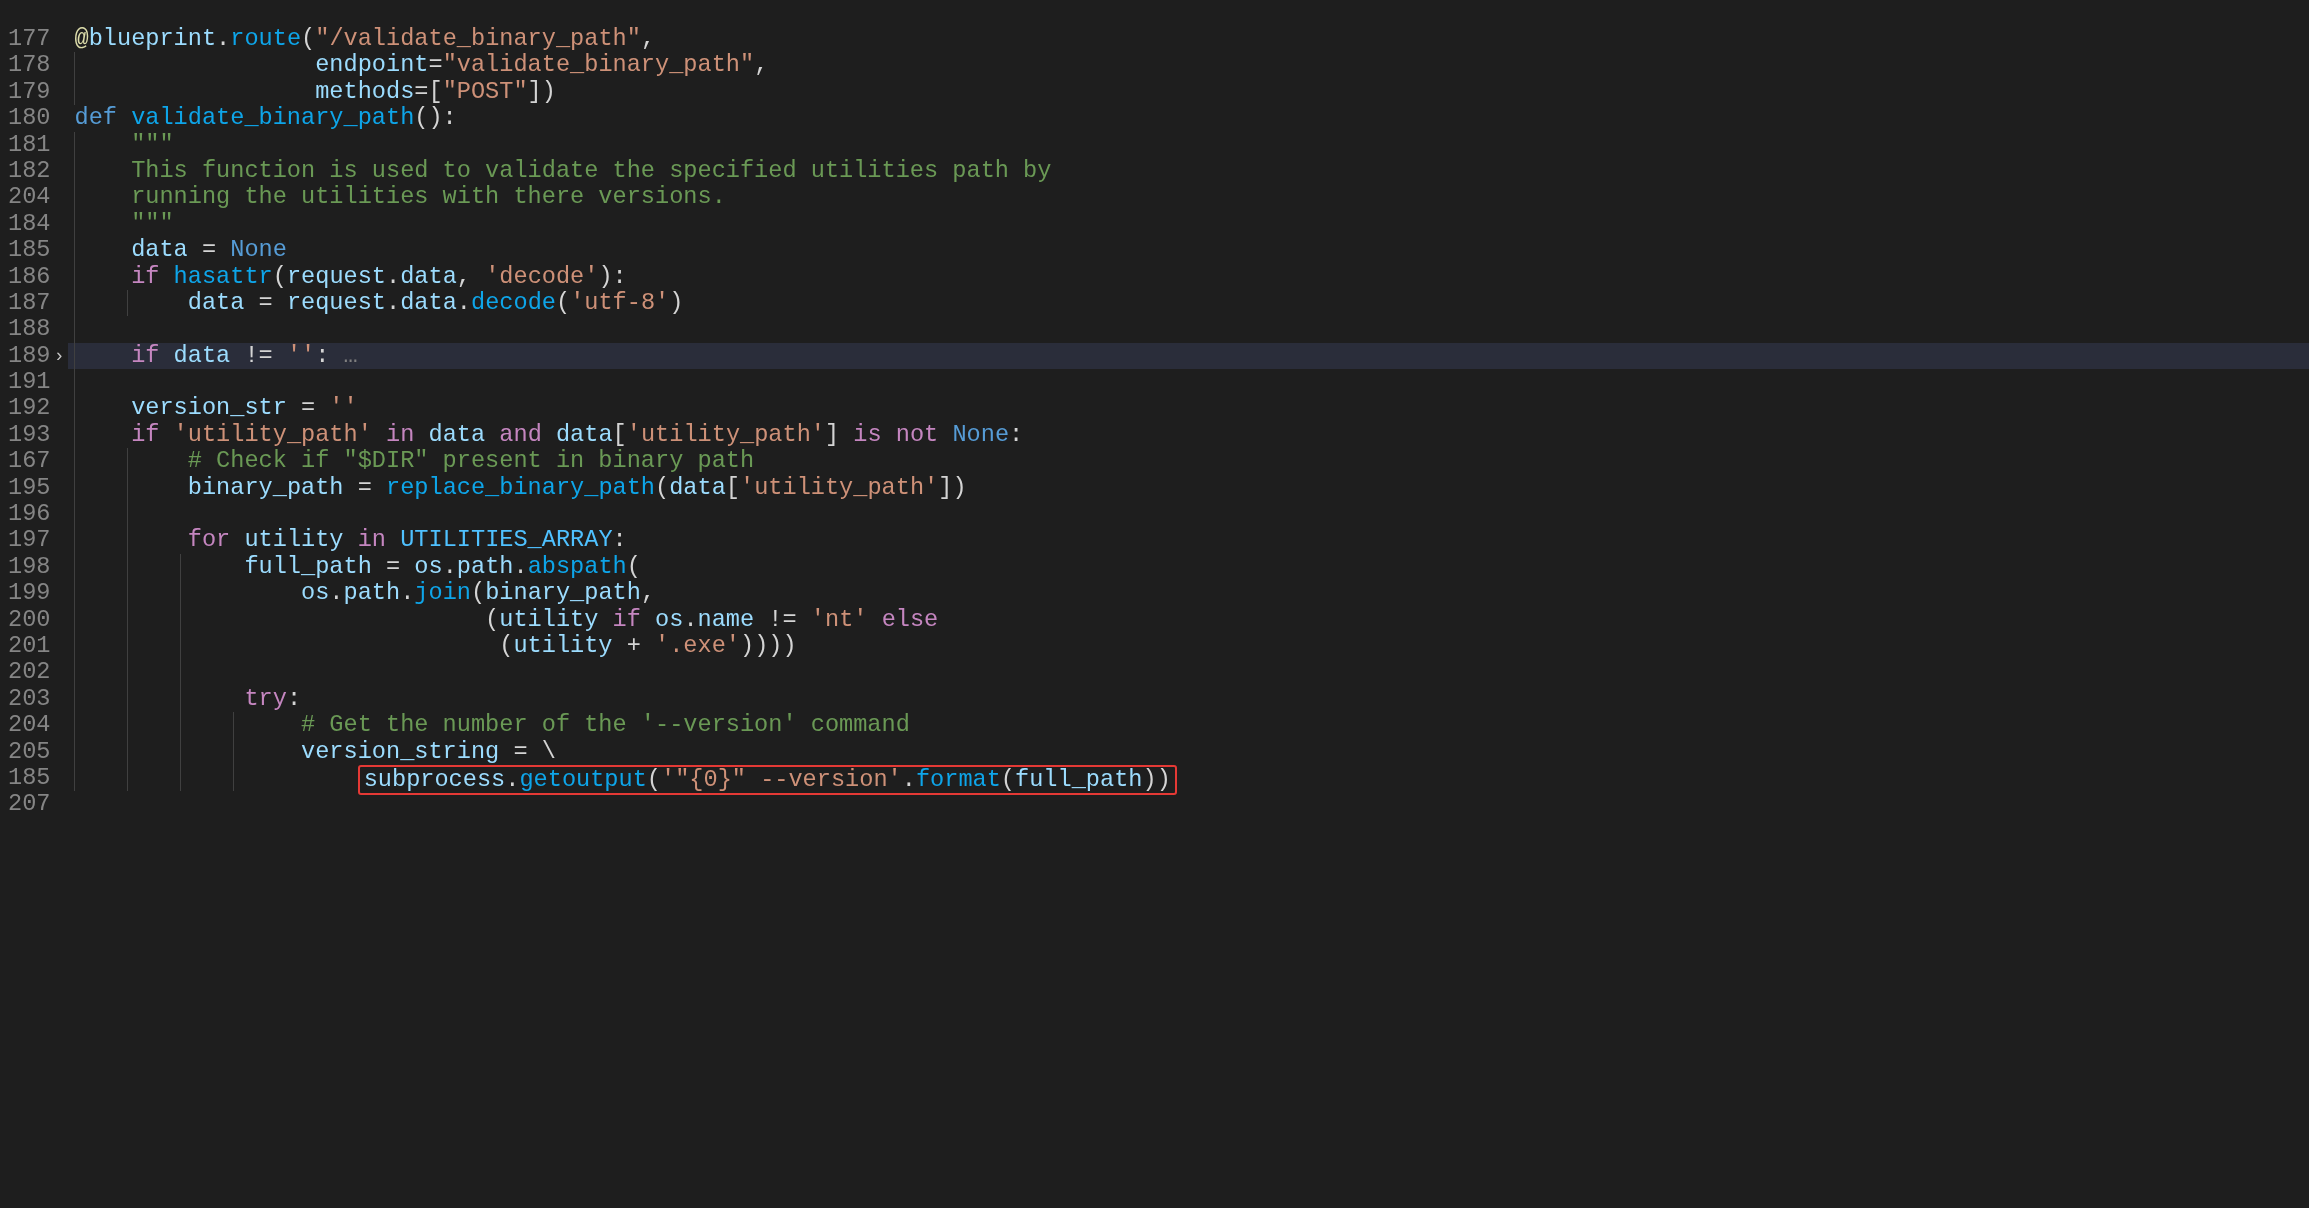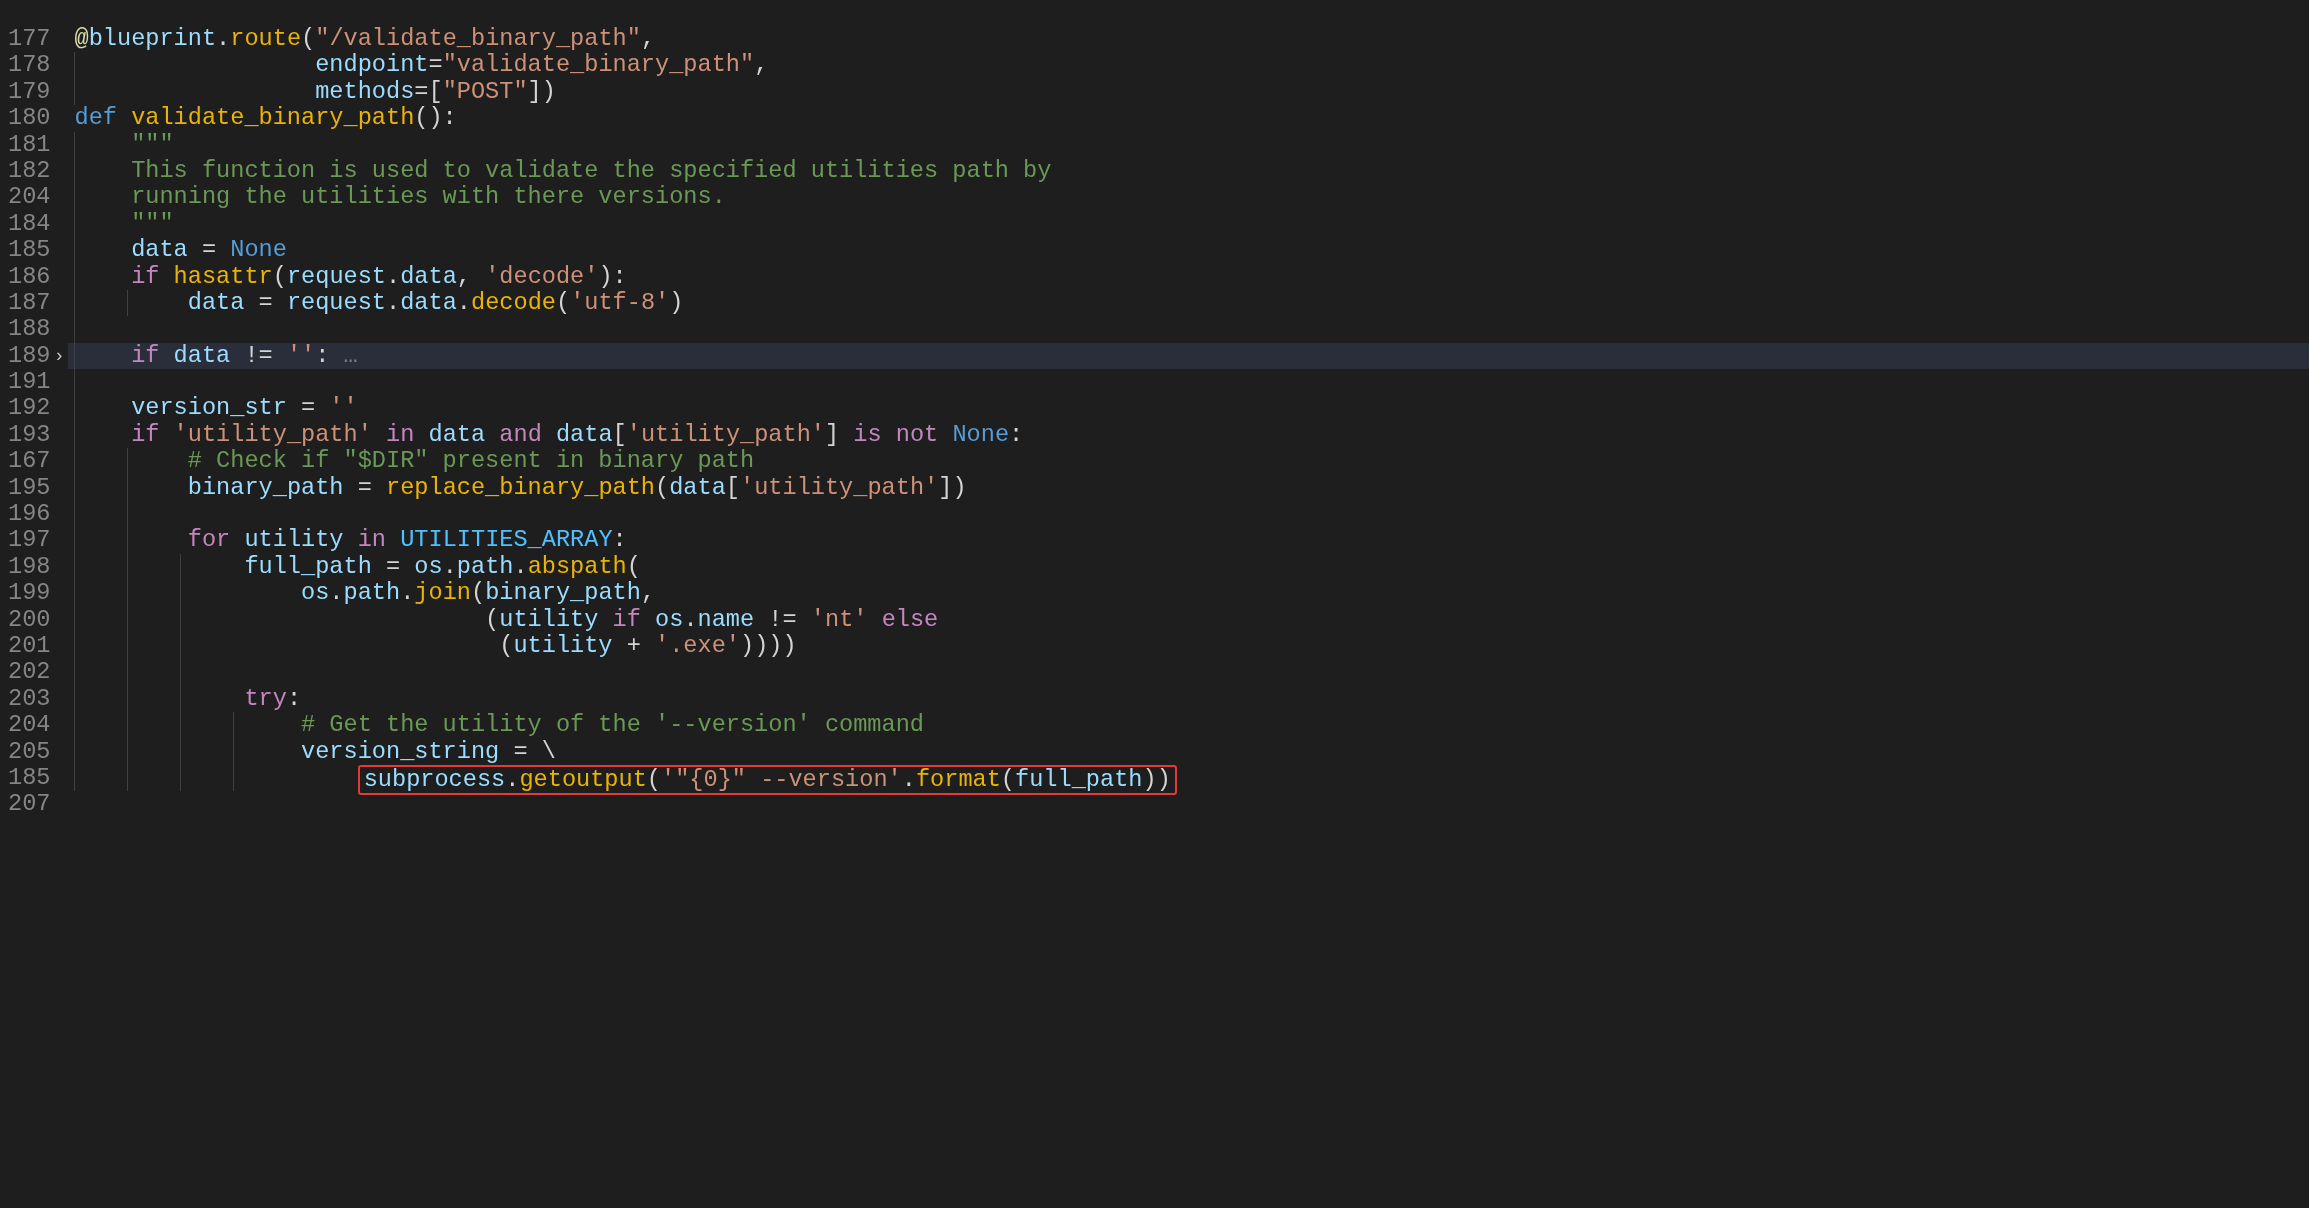--- a/index.html
+++ b/index.html
@@ -55,21 +55,21 @@
   .guide {
     position: absolute;
     top: 0;
     bottom: 0;
     width: 1px;
     background: #404040;
   }
   
   .tk-decorator { color: #dcdcaa; } 
   .tk-attr { color: #9cdcfe; }      
-  .tk-func { color: #eab308; }      
+  .tk-func { color: #0ea5e9; }      
   .tk-string { color: #ce9178; }    
   .tk-keyword { color: #c586c0; }   
   .tk-keyword2 { color: #569cd6; }   
   .tk-comment { color: #6a9955; }   
   .tk-punct { color: #d4d4d4; }
   .tk-const { color: #4fc1ff; }     
   .tk-white { color: #d4d4d4; }
   .fold-dots { color: #808080; }
   .red-box {
     border: 2px solid #e53935;
@@ -134,17 +134,17 @@
       <div class="code-line"><span class="guide" style="left: 6px;"></span><span class="guide" style="left: 59px;"></span><span class="tk-white">        </span><span class="tk-comment"># Check if "$DIR" present in binary path</span></div>
       <div class="code-line"><span class="guide" style="left: 6px;"></span><span class="guide" style="left: 59px;"></span><span class="tk-white">        </span><span class="tk-attr">binary_path</span><span class="tk-punct"> = </span><span class="tk-func">replace_binary_path</span><span class="tk-punct">(</span><span class="tk-attr">data</span><span class="tk-punct">[</span><span class="tk-string">'utility_path'</span><span class="tk-punct">])</span></div>
       <div class="code-line"><span class="guide" style="left: 6px;"></span><span class="guide" style="left: 59px;"></span></div>
       <div class="code-line"><span class="guide" style="left: 6px;"></span><span class="guide" style="left: 59px;"></span><span class="tk-white">        </span><span class="tk-keyword">for </span><span class="tk-attr">utility</span><span class="tk-white"> </span><span class="tk-keyword">in </span><span class="tk-const">UTILITIES_ARRAY</span><span class="tk-punct">:</span></div>
       <div class="code-line"><span class="guide" style="left: 6px;"></span><span class="guide" style="left: 59px;"></span><span class="guide" style="left: 112px;"></span><span class="tk-white">            </span><span class="tk-attr">full_path</span><span class="tk-punct"> = </span><span class="tk-attr">os</span><span class="tk-punct">.</span><span class="tk-attr">path</span><span class="tk-punct">.</span><span class="tk-func">abspath</span><span class="tk-punct">(</span></div>
       <div class="code-line"><span class="guide" style="left: 6px;"></span><span class="guide" style="left: 59px;"></span><span class="guide" style="left: 112px;"></span><span class="tk-white">                </span><span class="tk-attr">os</span><span class="tk-punct">.</span><span class="tk-attr">path</span><span class="tk-punct">.</span><span class="tk-func">join</span><span class="tk-punct">(</span><span class="tk-attr">binary_path</span><span class="tk-punct">,</span></div>
       <div class="code-line"><span class="guide" style="left: 6px;"></span><span class="guide" style="left: 59px;"></span><span class="guide" style="left: 112px;"></span><span class="tk-white">                             </span><span class="tk-punct">(</span><span class="tk-attr">utility</span><span class="tk-white"> </span><span class="tk-keyword">if </span><span class="tk-attr">os</span><span class="tk-punct">.</span><span class="tk-attr">name</span><span class="tk-punct"> != </span><span class="tk-string">'nt'</span><span class="tk-white"> </span><span class="tk-keyword">else</span></div>
       <div class="code-line"><span class="guide" style="left: 6px;"></span><span class="guide" style="left: 59px;"></span><span class="guide" style="left: 112px;"></span><span class="tk-white">                              </span><span class="tk-punct">(</span><span class="tk-attr">utility</span><span class="tk-punct"> + </span><span class="tk-string">'.exe'</span><span class="tk-punct">))))</span></div>
       <div class="code-line"><span class="guide" style="left: 6px;"></span><span class="guide" style="left: 59px;"></span><span class="guide" style="left: 112px;"></span></div>
       <div class="code-line"><span class="guide" style="left: 6px;"></span><span class="guide" style="left: 59px;"></span><span class="guide" style="left: 112px;"></span><span class="tk-white">            </span><span class="tk-keyword">try</span><span class="tk-punct">:</span></div>
-      <div class="code-line"><span class="guide" style="left: 6px;"></span><span class="guide" style="left: 59px;"></span><span class="guide" style="left: 112px;"></span><span class="guide" style="left: 165px;"></span><span class="tk-white">                </span><span class="tk-comment"># Get the utility of the '--version' command</span></div>
+      <div class="code-line"><span class="guide" style="left: 6px;"></span><span class="guide" style="left: 59px;"></span><span class="guide" style="left: 112px;"></span><span class="guide" style="left: 165px;"></span><span class="tk-white">                </span><span class="tk-comment"># Get the number of the '--version' command</span></div>
       <div class="code-line"><span class="guide" style="left: 6px;"></span><span class="guide" style="left: 59px;"></span><span class="guide" style="left: 112px;"></span><span class="guide" style="left: 165px;"></span><span class="tk-white">                </span><span class="tk-attr">version_string</span><span class="tk-punct"> = \</span></div>
       <div class="code-line"><span class="guide" style="left: 6px;"></span><span class="guide" style="left: 59px;"></span><span class="guide" style="left: 112px;"></span><span class="guide" style="left: 165px;"></span><span class="tk-white">                    </span><span class="red-box"><span class="tk-attr">subprocess</span><span class="tk-punct">.</span><span class="tk-func">getoutput</span><span class="tk-punct">(</span><span class="tk-string">'"{0}" --version'</span><span class="tk-punct">.</span><span class="tk-func">format</span><span class="tk-punct">(</span><span class="tk-attr">full_path</span><span class="tk-punct">))</span></span></div>
     </div>
 </div>
 
 </body></html>

